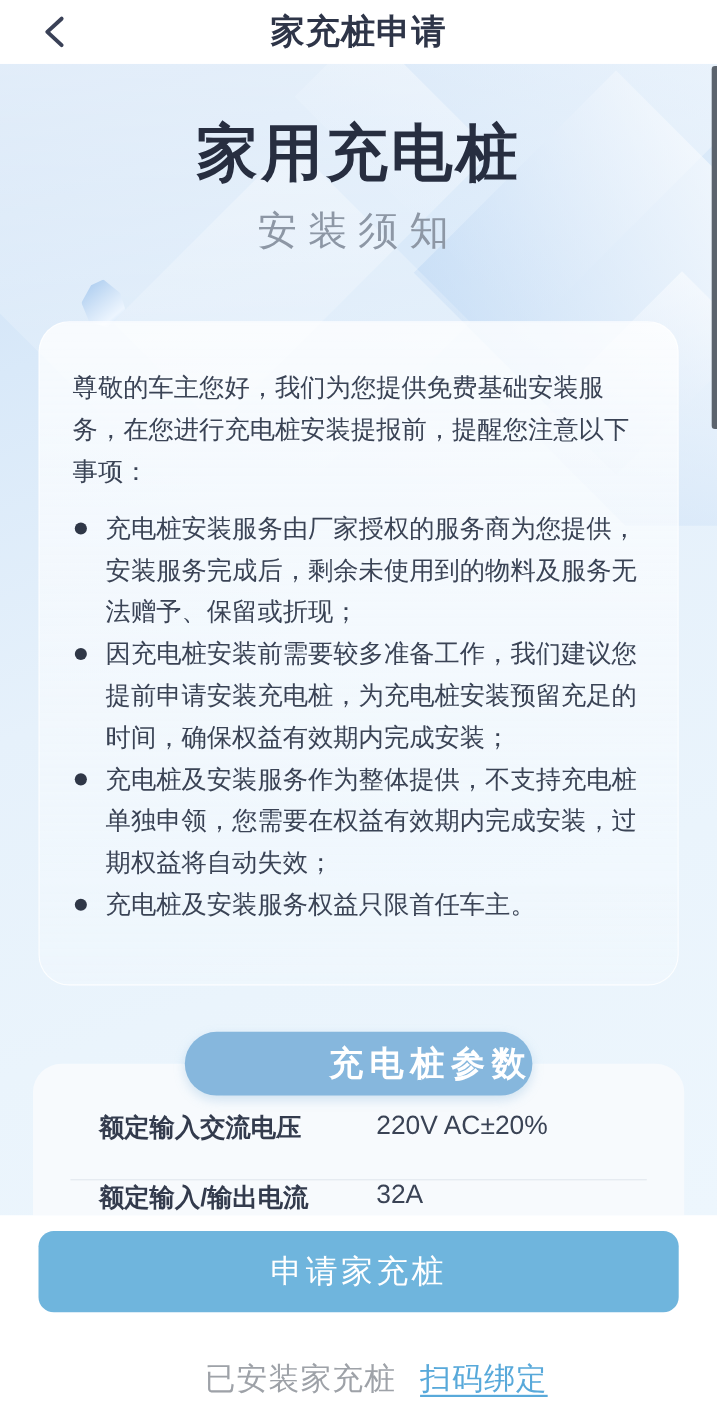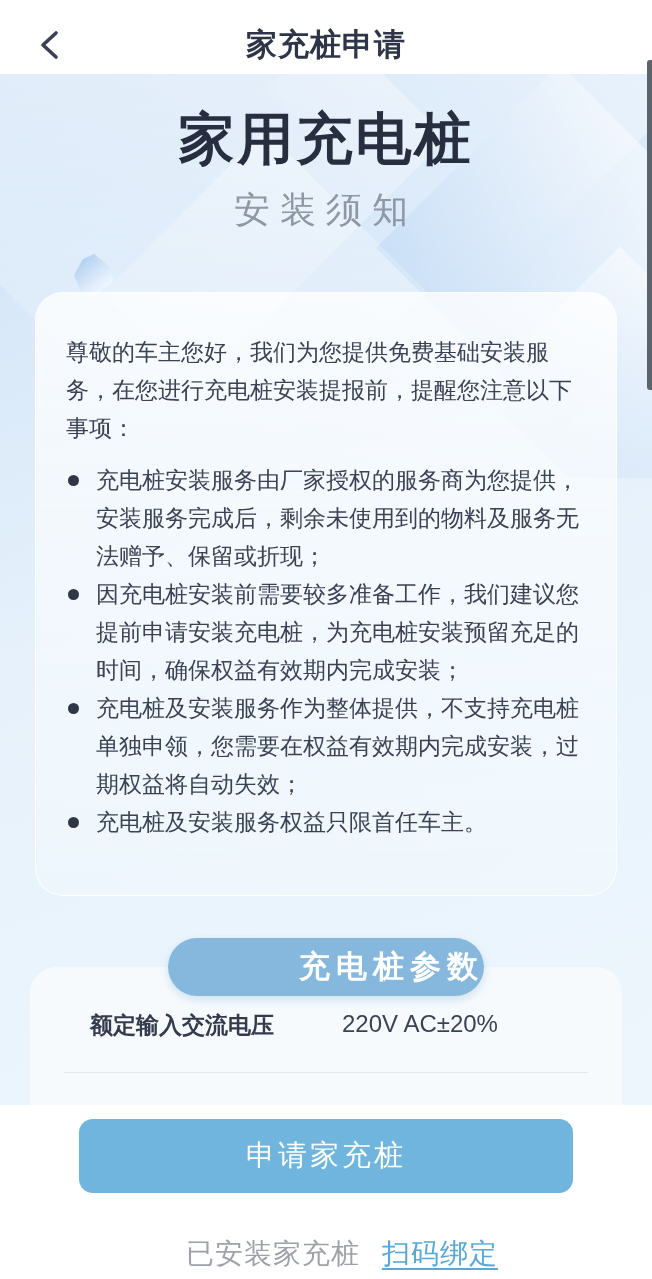--- a/index.html
+++ b/index.html
@@ -8,21 +8,21 @@
 
   .app {
     position:relative; width:652px; height:1279px; margin:0 auto;
     background:#ffffff; overflow:hidden;
   }
 
   
   .navbar {
     position:absolute; top:0; left:0; right:0; height:58px;
     background:#ffffff; z-index:30;
-    display:flex; align-items:center; justify-content:center;margin-top:16px;
+    display:flex; align-items:center; justify-content:center;
   }
   .nav-back {
     position:absolute; left:34px; top:14px; width:30px; height:30px;
     display:flex; align-items:center; justify-content:center; cursor:pointer;
   }
   .nav-title {
     font-size:31px; font-weight:700; color:#2e3548; letter-spacing:1px;
   }
   .nav-right {
     position:absolute; right:22px; top:0; height:58px;
@@ -115,21 +115,21 @@
   .param-divider {
     height:1px; background:#e2e8ee; margin:0 34px;
   }
 
   
   .bottom-bar {
     position:absolute; left:0; right:0; bottom:0; height:174px;
     background:#ffffff; z-index:20;
   }
   .apply-btn {
-    display:block; width:494px; height:74px; margin:14px auto 0;
+    display:block; width:582px; height:74px; margin:14px auto 0;
     background:#6fb5dd; border:none; border-radius:14px; cursor:pointer;
     font-family:inherit; font-size:29px; color:#ffffff; letter-spacing:3px;
   }
   .bind-row {
     margin-top:42px; text-align:center; font-size:28px;margin-left:32px;
   }
   .bind-installed { color:#9ea2a8; letter-spacing:1px; }
   .bind-link {
     color:#58a9da; text-decoration:underline; text-underline-offset:5px;
     margin-left:14px; cursor:pointer; letter-spacing:1px;
@@ -184,20 +184,24 @@
     <div class="param-pill">
       <span>充电桩参数</span>
     </div>
 
     <div class="param-card">
       <div class="param-row">
         <div class="param-label">额定输入交流电压</div>
         <div class="param-value">220V AC±20%</div>
       </div>
       <div class="param-divider"></div>
+      <div class="param-row">
+        <div class="param-label">额定输入/输出电流</div>
+        <div class="param-value">32A</div>
+      </div>
 
     </div>
 
   </div>
 
   <div class="bottom-bar">
     <button class="apply-btn">申请家充桩</button>
     <div class="bind-row">
       <span class="bind-installed">已安装家充桩</span>
       <span class="bind-link">扫码绑定</span>

